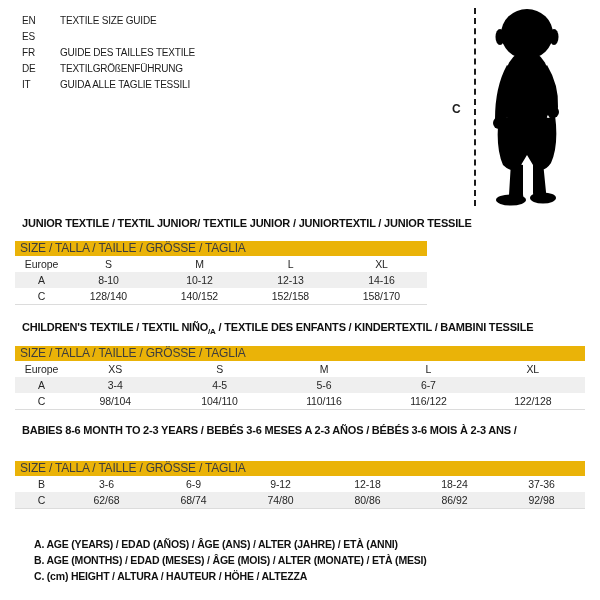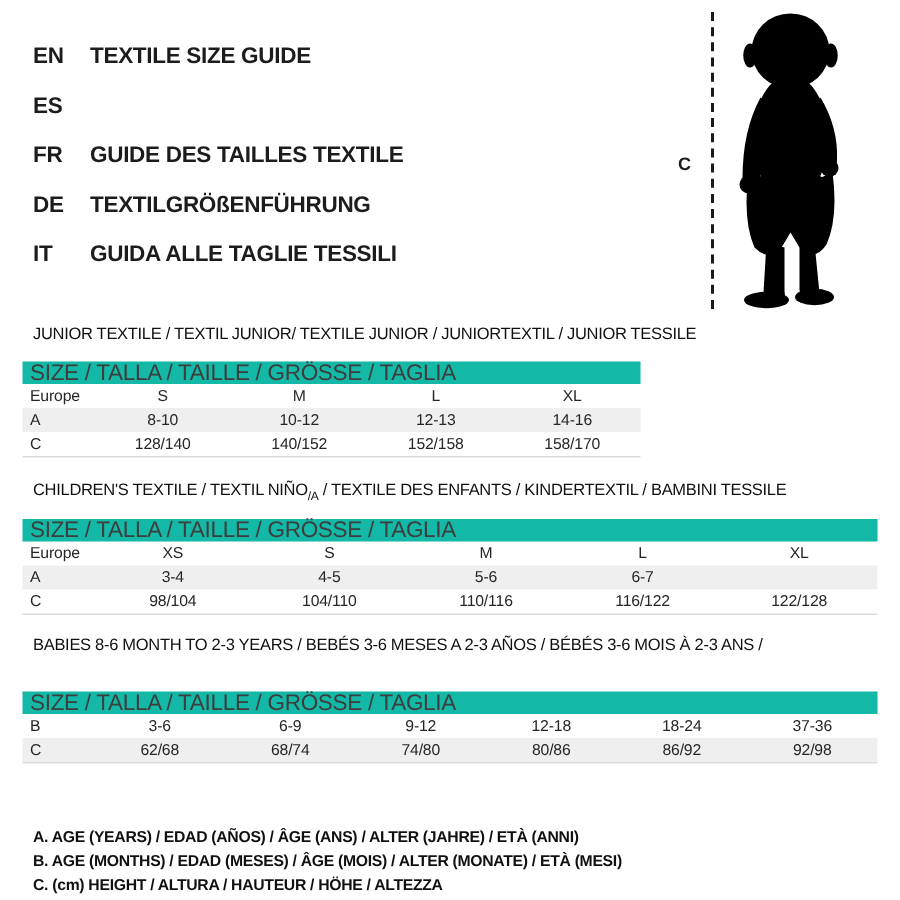--- a/index.html
+++ b/index.html
@@ -5,43 +5,43 @@
   html,body{margin:0;padding:0;}
   body{
     width:600px;height:600px;position:relative;overflow:hidden;
     background:#ffffff;
     font-family:"Liberation Sans", sans-serif;
     color:#1c1c1c;
     -webkit-font-smoothing:antialiased;
   }
   
   .langs{position:absolute;left:22px;top:13px;}
-  .lang-row{display:flex;height:16px;line-height:16px;font-weight:bold;font-size:15px;letter-spacing:-0.2px;margin-top:17px;}
+  .lang-row{display:flex;height:16px;line-height:16px;font-weight:normal;font-size:10px;letter-spacing:-0.2px;}
   .lang-code{width:38px;}
   
   .measure-line{position:absolute;left:474px;top:8px;height:198px;border-left:2px dashed #1a1a1a;}
   .measure-label{position:absolute;left:452px;top:102px;font-weight:bold;font-size:12px;}
   .silhouette{position:absolute;left:481px;top:7px;}
   
-  .sec-title{position:absolute;left:22px;font-weight:normal;font-size:11px;letter-spacing:-0.2px;color:#101010;line-height:15px;white-space:nowrap;text-align:center;}
+  .sec-title{position:absolute;left:22px;font-weight:bold;font-size:11px;letter-spacing:-0.2px;color:#101010;line-height:15px;white-space:nowrap;text-align:center;}
   .sec-title sub{font-size:8px;}
   
   .table{position:absolute;left:15px;background:#fff;border-bottom:1px solid #dcdcdc;}
   .t-narrow{width:412px;}
   .t-wide{width:570px;}
-  .thead{height:15px;line-height:15px;background:#14b8a6;color:#3d3d3d;font-size:15px;padding-left:5px;letter-spacing:-0.2px;box-sizing:border-box;}
+  .thead{height:15px;line-height:15px;background:#eab308;color:#3d3d3d;font-size:12px;padding-left:5px;letter-spacing:-0.2px;box-sizing:border-box;}
   .trow{display:grid;height:16px;line-height:16px;font-size:10.5px;color:#262626;letter-spacing:-0.1px;}
   .cols4{grid-template-columns:48px repeat(4,1fr);}
   .cols5{grid-template-columns:48px repeat(5,1fr);}
   .cols6{grid-template-columns:48px repeat(6,1fr);}
   .trow span{text-align:center;}
-  .trow .lbl{text-align:left;padding-left:5px;}
+  .trow .lbl{text-align:center;padding-left:5px;}
   .shade{background:#efefef;}
   
-  .legend{position:absolute;left:22px;top:536px;font-weight:bold;font-size:10.5px;letter-spacing:-0.2px;line-height:16px;color:#101010;margin-top:14px;}
+  .legend{position:absolute;left:34px;top:536px;font-weight:bold;font-size:10.5px;letter-spacing:-0.2px;line-height:16px;color:#101010;}
 </style>
 </head>
 <body>
 
 <div class="langs">
   <div class="lang-row">
     <span class="lang-code">EN</span>
     <span>TEXTILE SIZE GUIDE</span>
   </div>
   <div class="lang-row">

